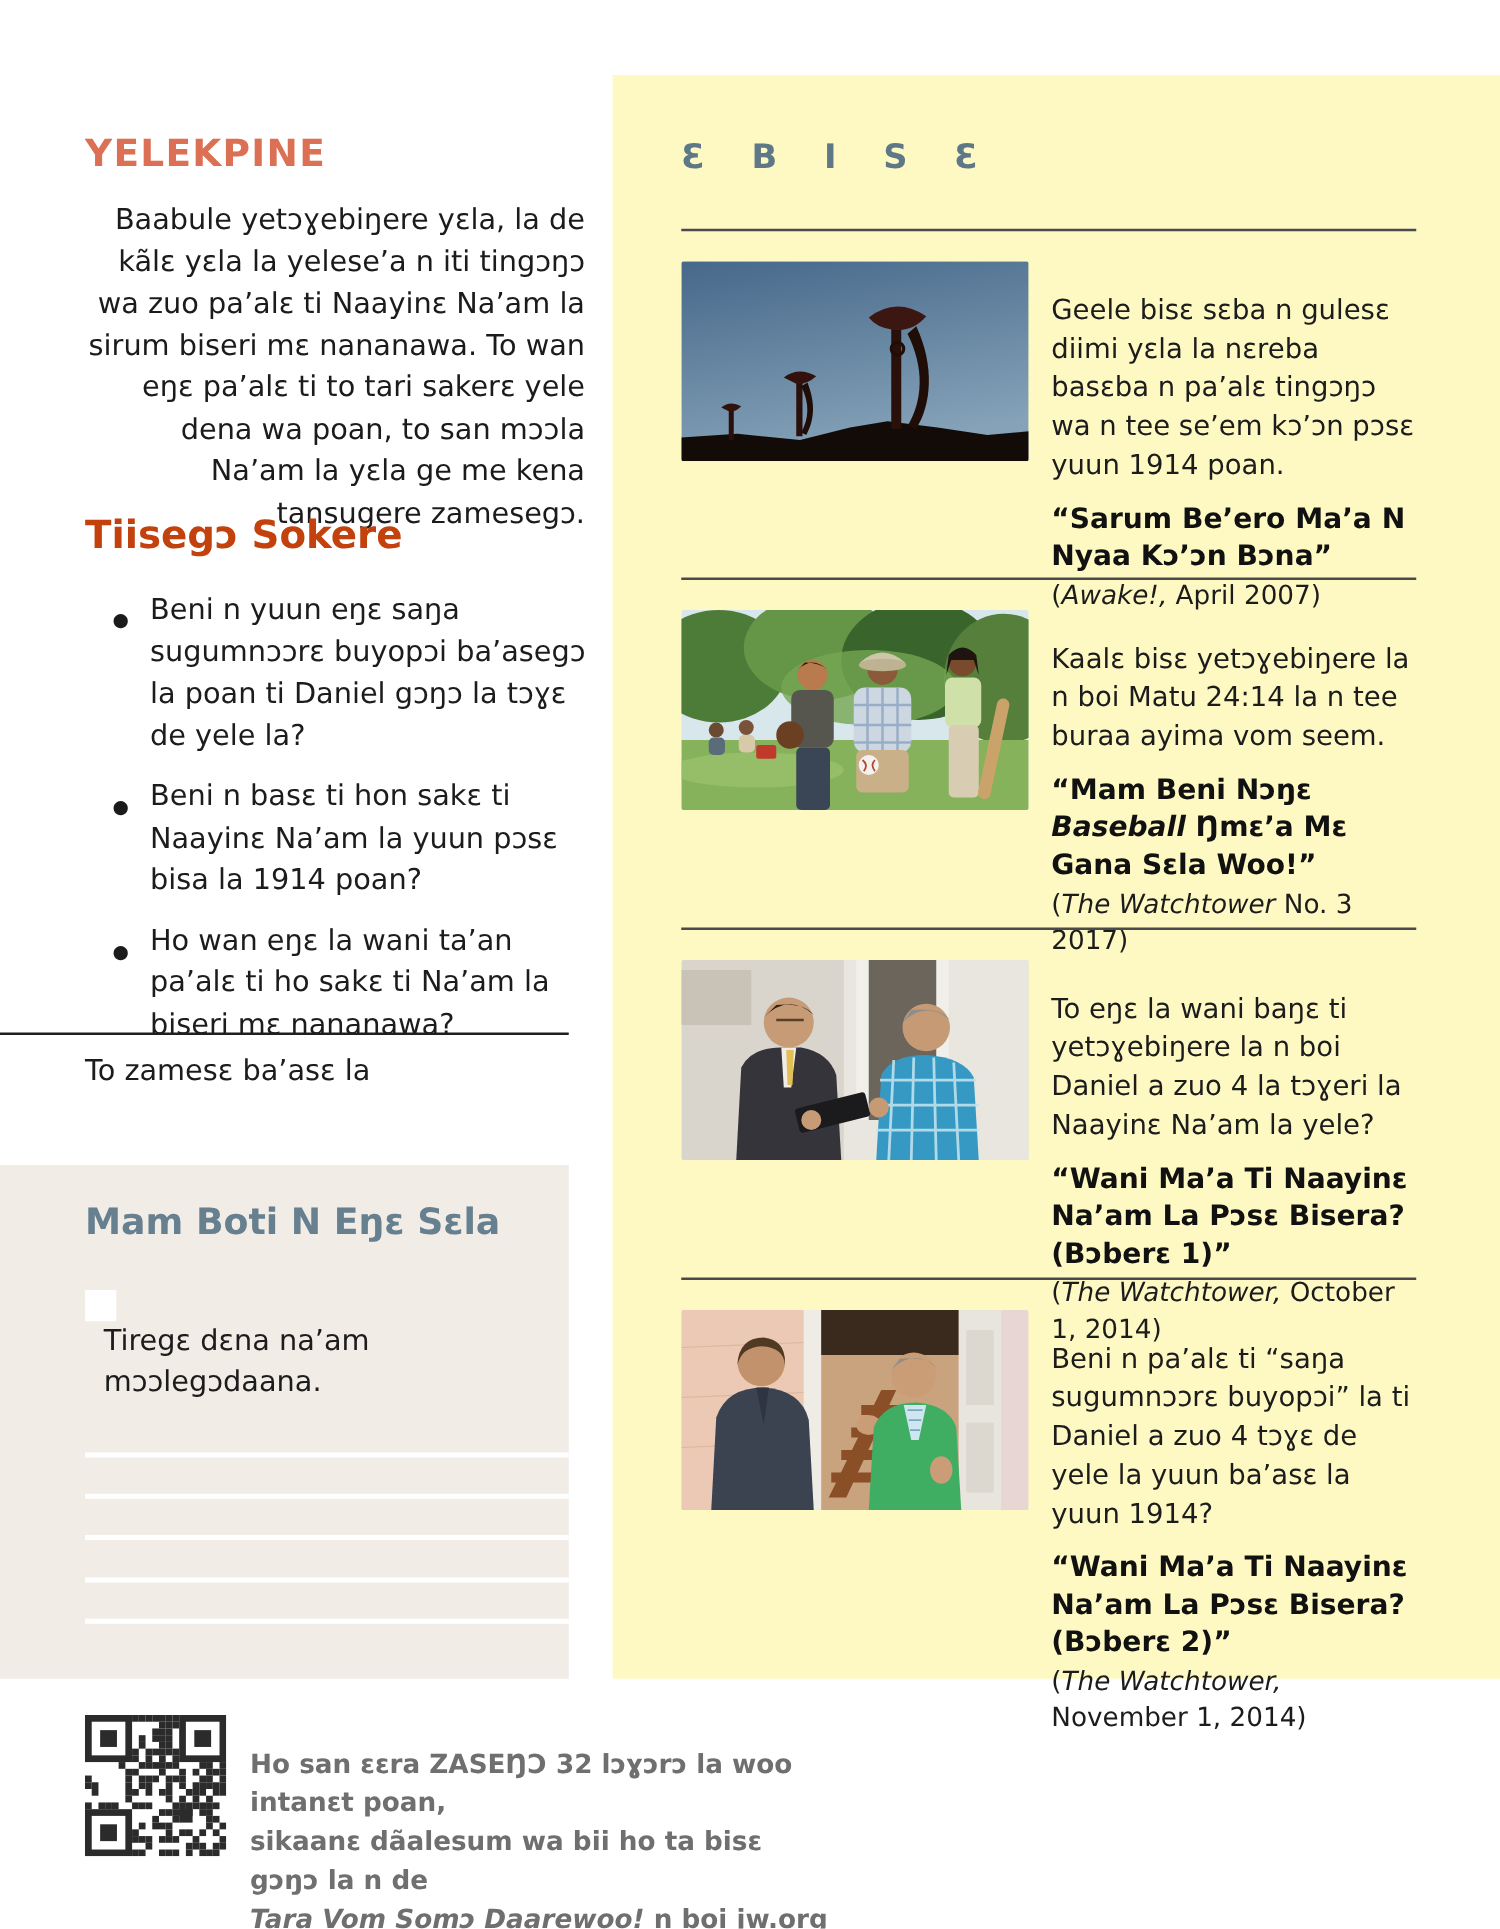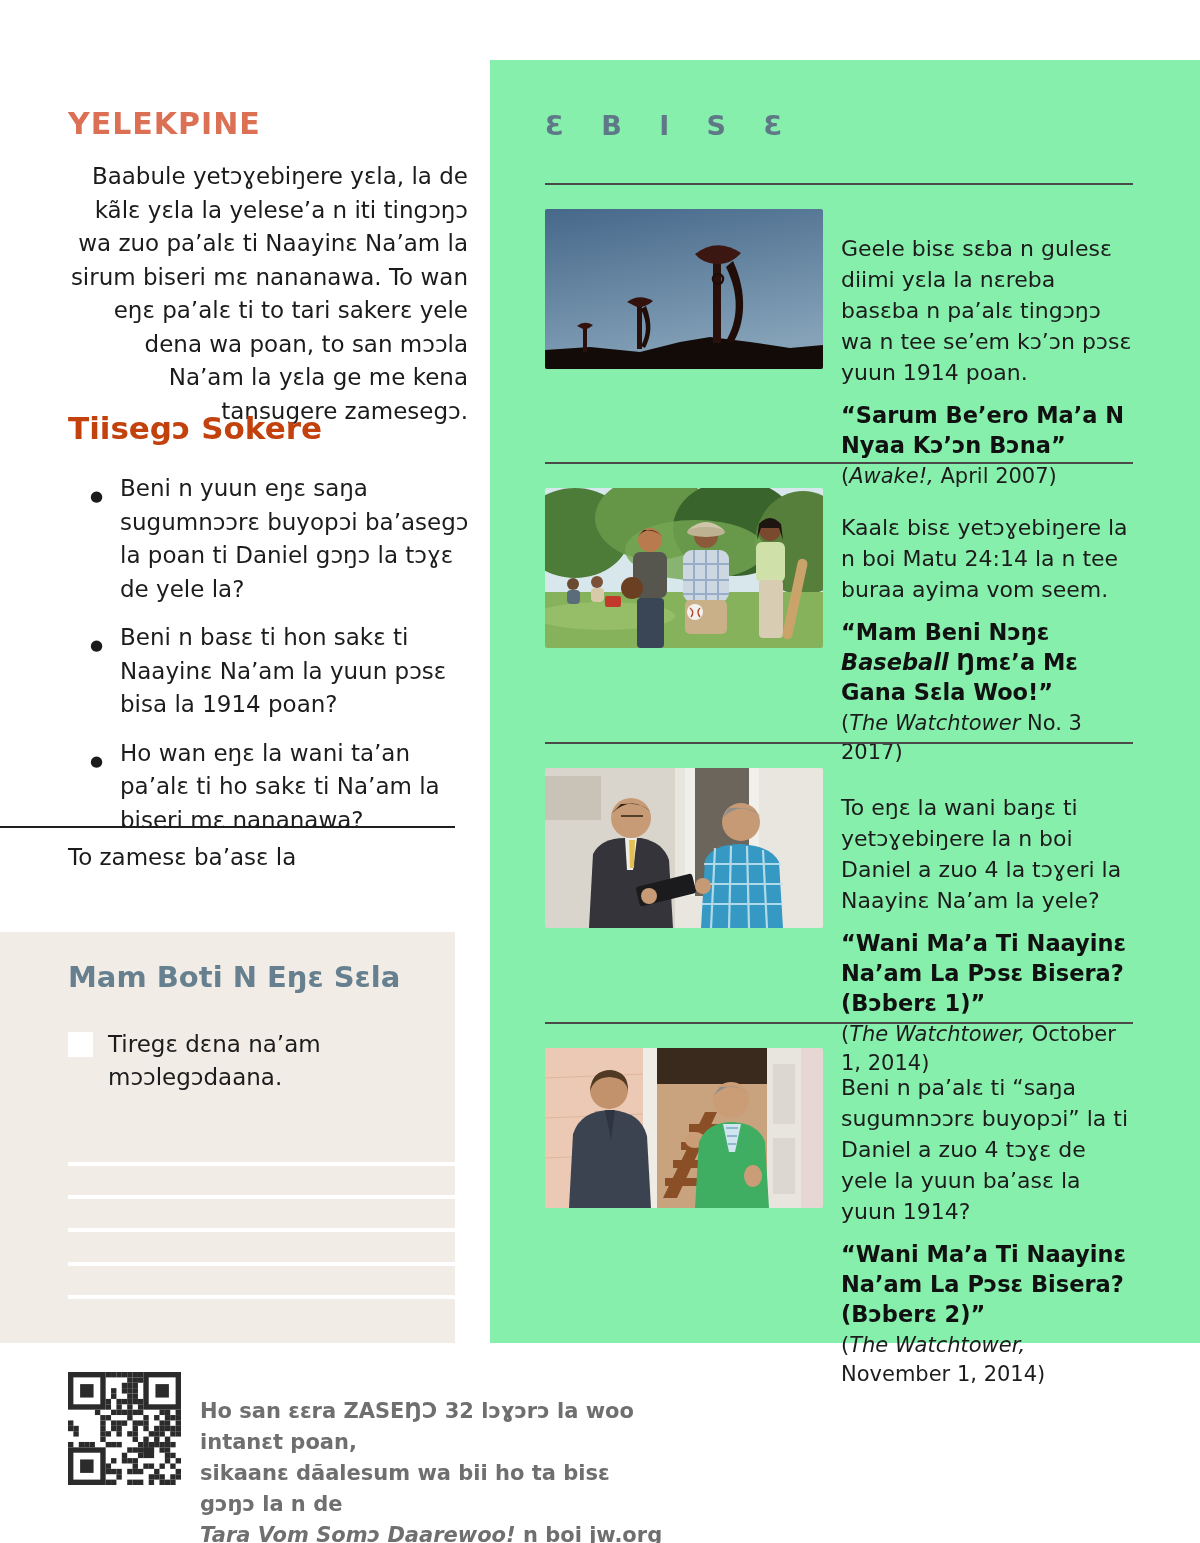--- a/index.html
+++ b/index.html
@@ -16,34 +16,34 @@
                color:#c2410c; }
   .q-list { position:absolute; left:90px; top:472px; width:384px; list-style:none; }
   .q-list li { display:flex; margin-bottom:15px; font-size:23px; line-height:33.5px; }
   .q-list .dot { width:30px; flex:0 0 30px; font-size:15px; padding-top:8px; color:#1b1b1b; }
   .rule { position:absolute; left:0; top:826px; width:455px; height:2px; background:#1f1f1f; }
   .apply { position:absolute; left:68px; top:844px; font-size:23px; }
 
   .box { position:absolute; left:0; top:932px; width:455px; height:411px; background:#f2ece7; }
   .box-heading { position:absolute; left:68px; top:28px; font-size:29px; font-weight:bold;
                  color:#66808f; }
-  .chk-item { position:absolute; left:68px; display:flex; }
+  .chk-item { position:absolute; left:68px; display:flex;flex-direction:column; }
   .chk-item .cb { width:25px; height:25px; background:#ffffff; flex:0 0 25px; margin-top:4px; }
   .chk-item .cb-label { margin-left:15px; font-size:23px; line-height:33px; width:280px; }
   .chk-1 { top:96px; }
   .chk-2 { top:178px; }
   .ans-line { position:absolute; left:68px; width:387px; height:4px; background:#ffffff; }
 
   .qr-wrap { position:absolute; left:68px; top:1372px; width:113px; height:113px; }
   .footer-note { position:absolute; left:200px; top:1396px; width:470px; font-size:21px;
                  line-height:31px; font-weight:bold; color:#6f6f6f; }
   .footer-note .it { font-style:italic; }
 
   
-  .panel { position:absolute; left:490px; top:60px; width:710px; height:1283px; background:#86efac; }
+  .panel { position:absolute; left:490px; top:60px; width:710px; height:1283px; background:#fef9c3; }
   .panel-heading { position:absolute; left:55px; top:50px; font-size:27px; font-weight:bold;
                    color:#5e7888; letter-spacing:14px; }
   .entry { position:absolute; left:55px; width:588px; }
   .entry .divider { width:588px; height:2px; background:#4a4a4a; }
   .entry .row { display:flex; padding-top:24px; }
   .thumb { width:278px; height:160px; flex:0 0 278px; margin-right:18px; overflow:hidden;
            border-radius:2px; }
   .thumb svg { display:block; }
   .etext { width:292px; }
   .e-body { font-size:22px; line-height:31px; color:#1c1c1c;margin-top:24px; }

